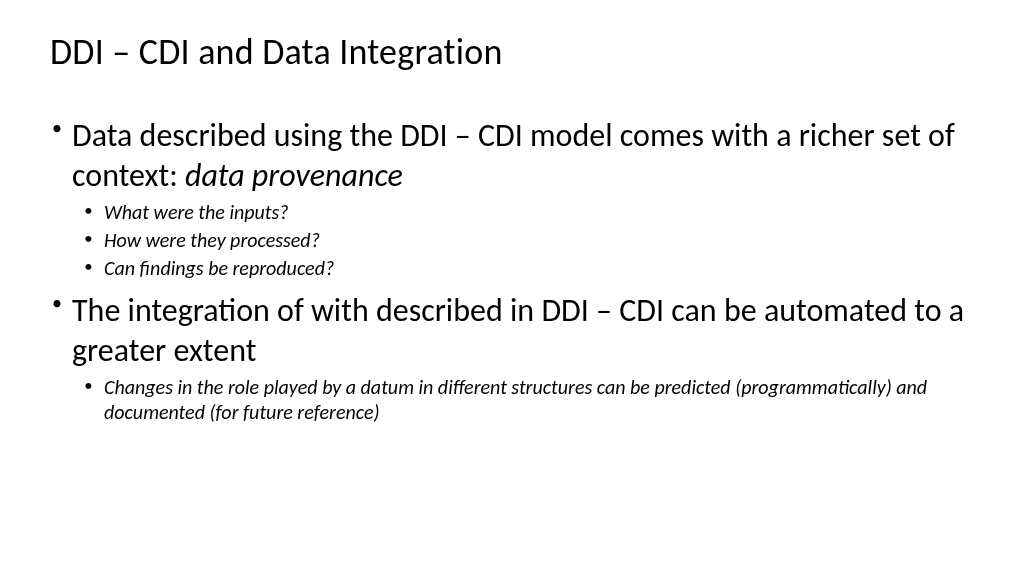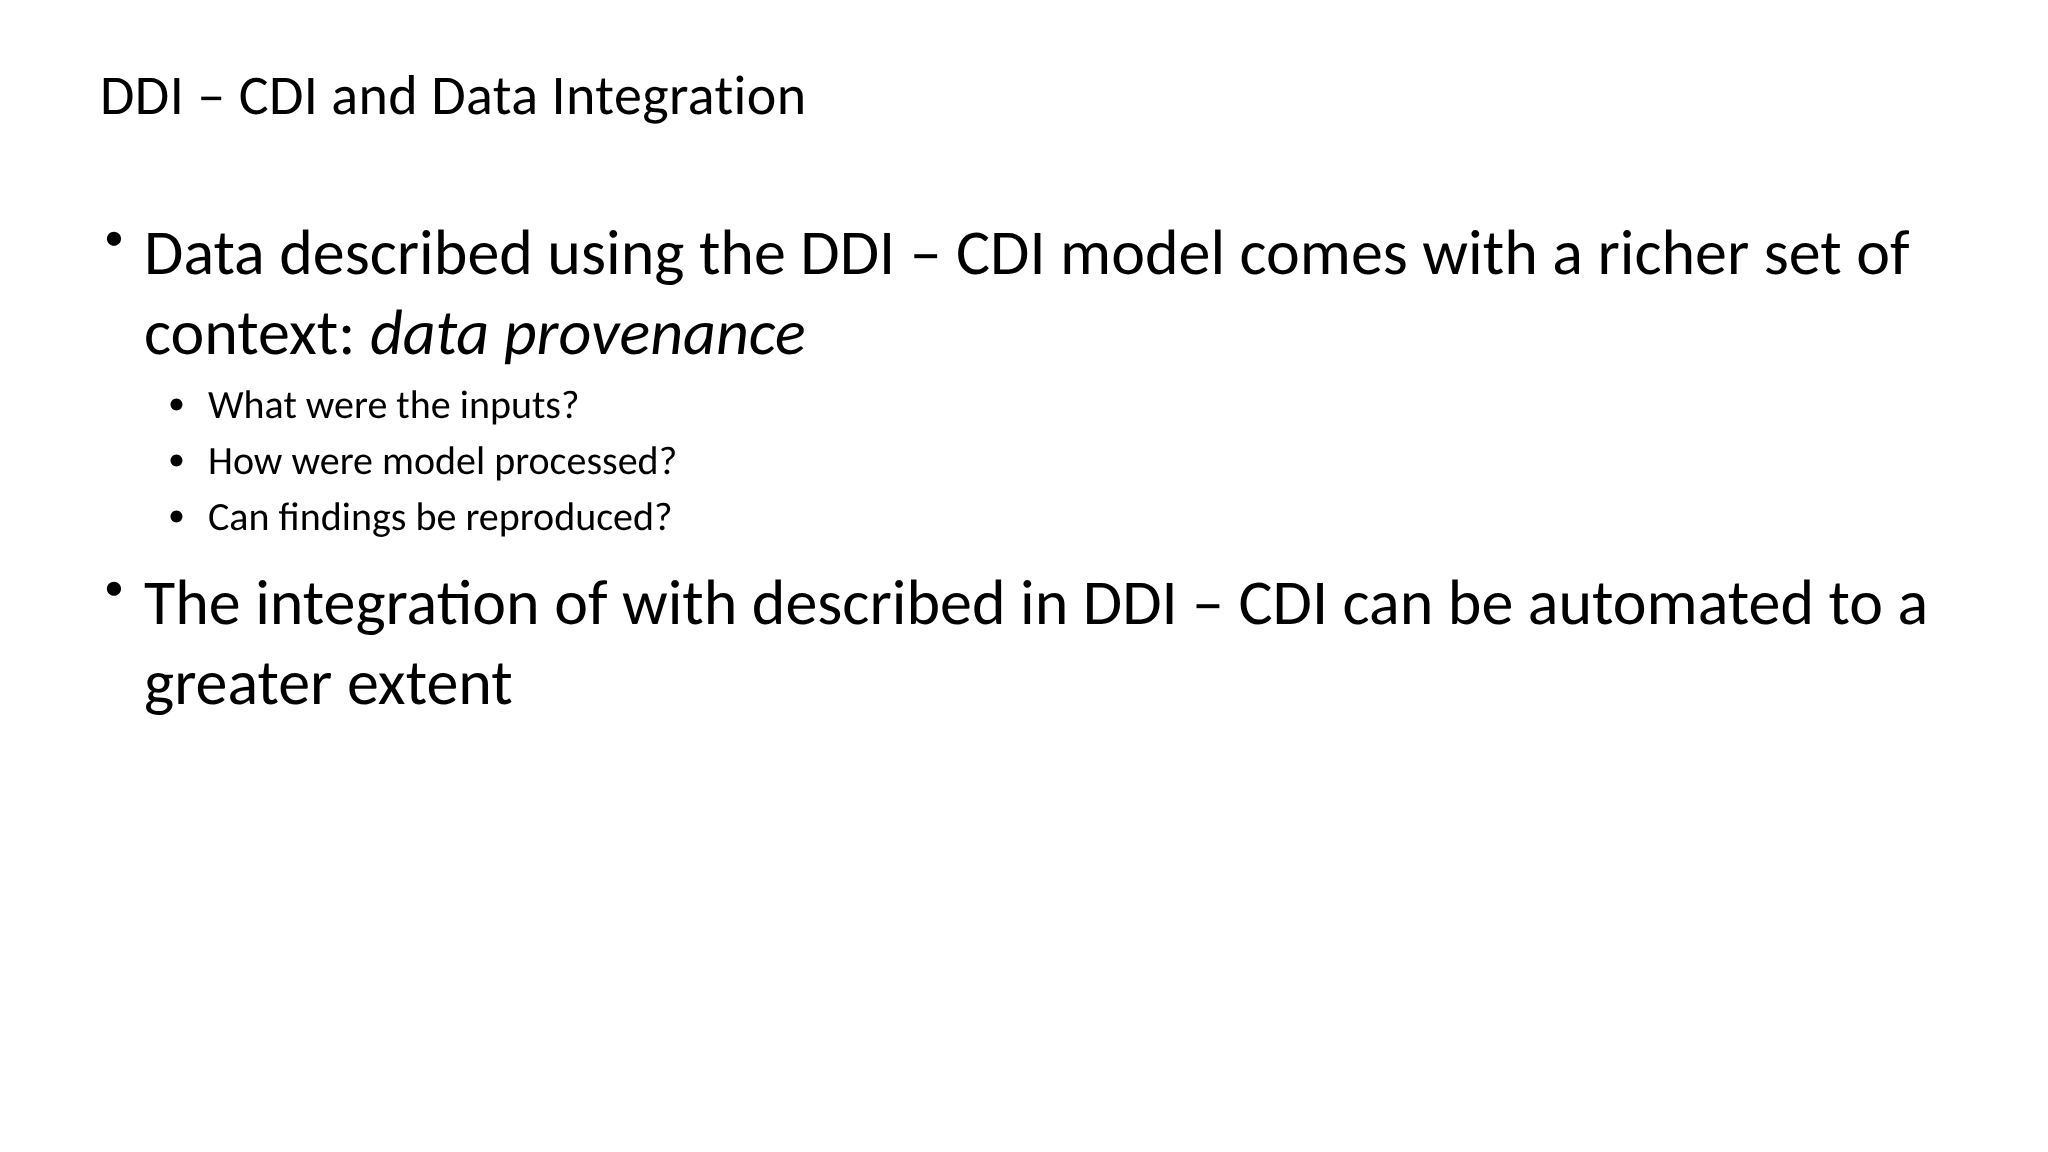--- a/index.html
+++ b/index.html
@@ -10,21 +10,21 @@
     body {
       width: 1024px;
       height: 576px;
       background: #ffffff;
       font-family: Calibri, 'Segoe UI', Arial, sans-serif;
       color: #000000;
       padding: 30px 50px 30px 50px;
       overflow: hidden;
     }
     .slide-title {
-      font-size: 28px;
+      font-size: 36px;
       font-weight: 400;
       margin-bottom: 42px;
       letter-spacing: 0.2px;
     }
     .bullet-list {
       list-style: none;
     }
     .bullet-item-l1 {
       position: relative;
       padding-left: 22px;
@@ -39,20 +39,21 @@
       top: 0;
       font-size: 20px;
     }
     .bullet-item-l2 {
       position: relative;
       padding-left: 22px;
       margin-left: 32px;
       font-size: 20px;
       line-height: 1.25;
       margin-bottom: 3px;
+      font-style: italic;
     }
     .bullet-item-l2::before {
       content: "•";
       position: absolute;
       left: 2px;
       top: 0;
       font-size: 17px;
     }
     .italic {
       font-style: italic;
@@ -69,21 +70,22 @@
 
 <h1 class="slide-title">DDI – CDI and Data Integration</h1>
 
 <ul class="bullet-list">
 
   <li class="group">
     <div class="bullet-item-l1">
       <span>Data described using the DDI – CDI model comes with a richer set of context: </span><span class="italic">data provenance</span>
     </div>
     <div class="bullet-item-l2">What were the inputs?</div>
-    <div class="bullet-item-l2">How were model processed?</div>
+    <div class="bullet-item-l2">How were they processed?</div>
     <div class="bullet-item-l2">Can findings be reproduced?</div>
   </li>
 
   <li class="group">
     <div class="bullet-item-l1">The integration of with described in DDI – CDI can be automated to a greater extent</div>
+    <div class="bullet-item-l2">Changes in the role played by a datum in different structures can be predicted (programmatically) and documented (for future reference)</div>
   </li>
 
 </ul>
 
 </body></html>

